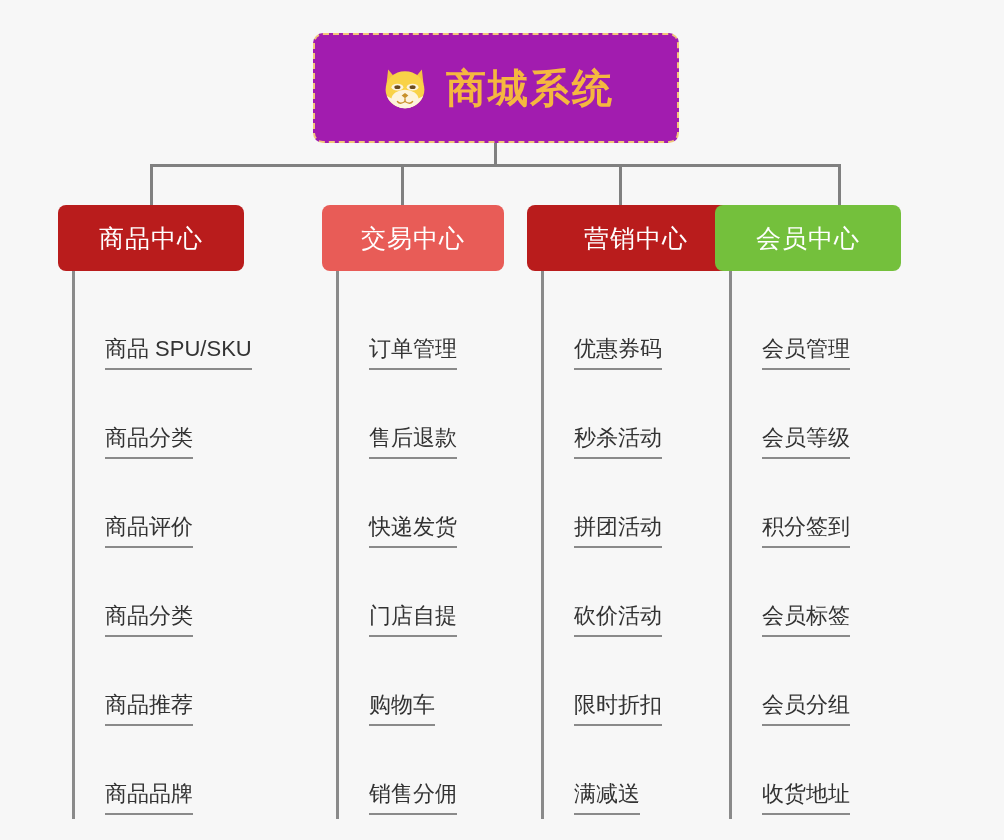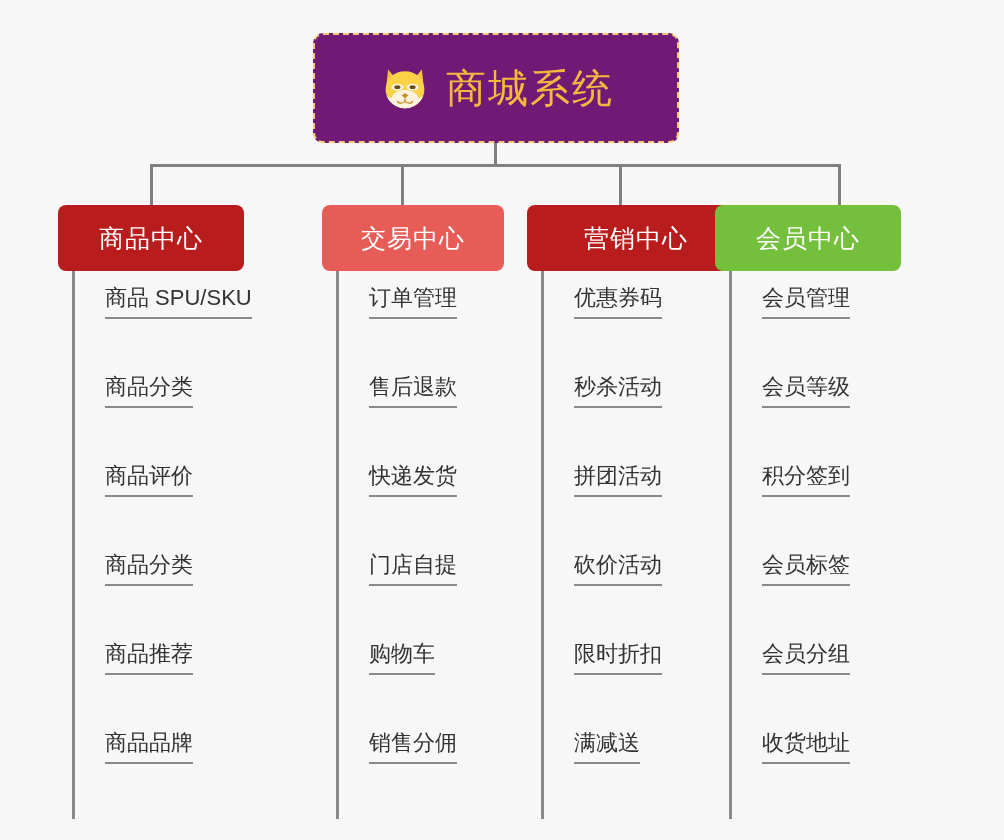--- a/index.html
+++ b/index.html
@@ -19,27 +19,28 @@
     background: #f7f7f7;
   }
 
   
   .root-node {
     position: absolute;
     left: 313px;
     top: 33px;
     width: 366px;
     height: 110px;
-    background: #701a75;
+    background: #a21caf;
     border: 2px dashed #f2c879;
     border-radius: 10px;
     display: flex;
     align-items: center;
     justify-content: center;
     gap: 14px;
+    font-weight: bold;
   }
 
   .root-icon {
     width: 54px;
     height: 54px;
     flex: 0 0 auto;
     display: block;
   }
 
   .root-title {
@@ -95,21 +96,21 @@
   .branch-body {
     position: relative;
     margin-left: 14px;
     padding-top: 14px;
     border-left: 3px solid #8a8a8a;
   }
 
   .leaf {
     height: 89px;
     display: flex;
-    align-items: flex-start;
+    align-items: flex-end;
     padding: 0 0 4px 30px;
   }
 
   .leaf-label {
     display: inline-block;
     font-size: 22px;
     color: #333333;
     white-space: nowrap;
     padding-bottom: 6px;
     border-bottom: 2px solid #8a8a8a;

